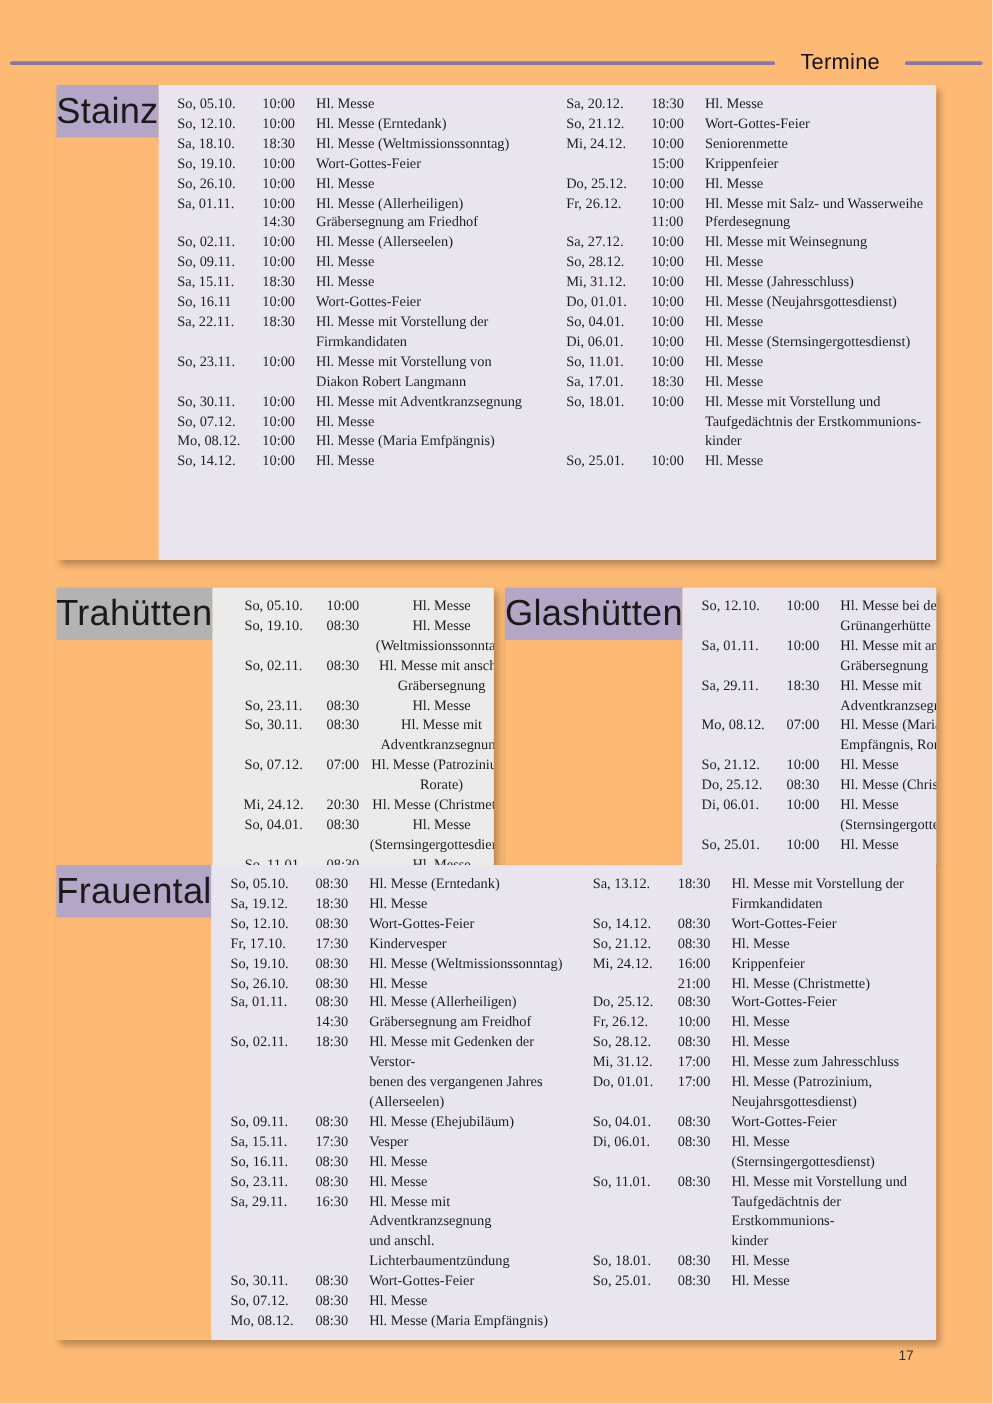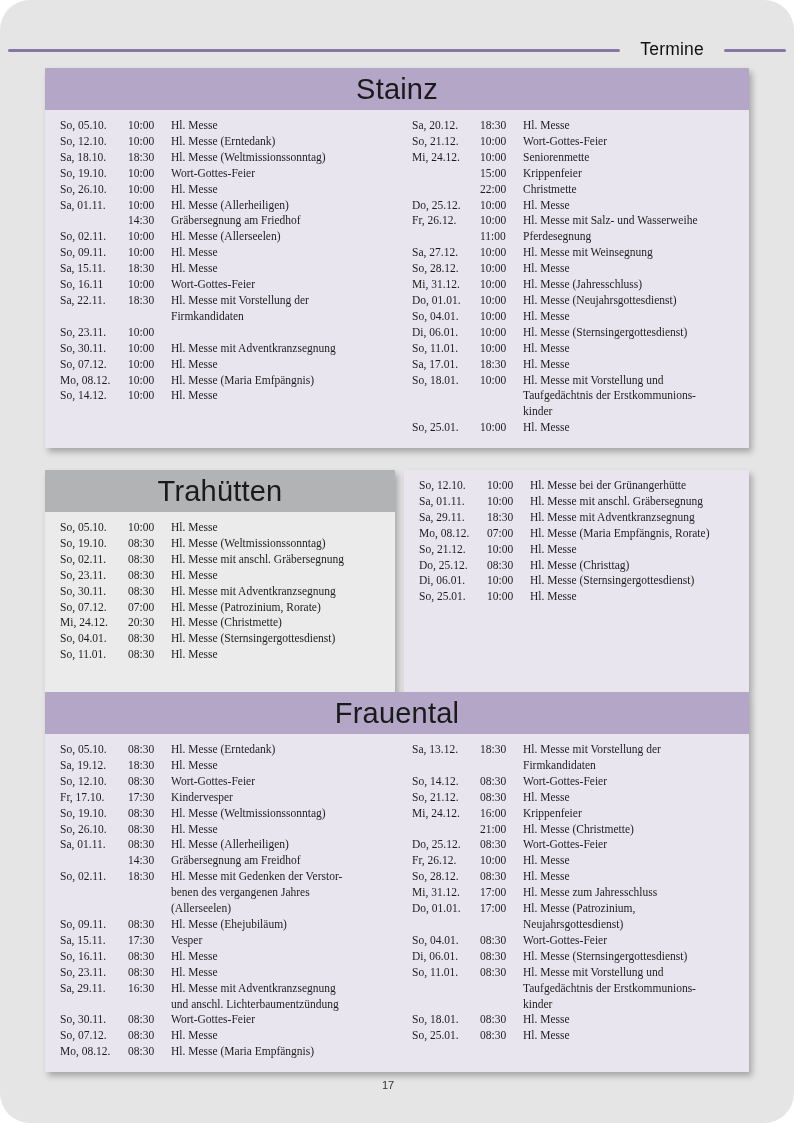--- a/index.html
+++ b/index.html
@@ -8,44 +8,43 @@
     --body-purple:#e9e5ee;
     --body-gray:#ebebec;
     --rule-purple:#8678a5;
     --text:#1d1d1f;
   }
   *{margin:0;padding:0;box-sizing:border-box;}
   html,body{background:#fff;}
   .page{
     position:relative;
     width:794px;height:1123px;
-    background:#e5e5e5;
+    background:#fdba74;
     font-family:"Liberation Sans", sans-serif;
     color:var(--text);
     overflow:hidden;
-    border-radius:30px;
   }
   
   .top-rule{
     position:absolute;top:40px;left:8px;right:8px;
     display:flex;align-items:center;gap:20px;
   }
   .top-rule .line-long{flex:1;height:3px;background:var(--rule-purple);border-radius:2px;}
   .top-rule .line-short{width:62px;height:3px;background:var(--rule-purple);border-radius:2px;}
   .top-rule .label{
     font-size:17.5px;color:#111;letter-spacing:.2px;
     transform:translateY(-1px);
   }
   .content{
     position:absolute;left:45px;top:0;width:704px;
   }
   .box{
     border-radius:1px;
     box-shadow:3px 4px 6px rgba(0,0,0,0.28);
-    display:flex;flex-direction:column;
+    display:flex;flex-direction:row;
     overflow:hidden;
   }
   .box-header{
     height:42px;flex:0 0 42px;
     display:flex;align-items:center;justify-content:center;
     font-size:29px;font-weight:500;color:#1a1a1a;
     letter-spacing:.2px;
   }
   .theme-purple .box-header{background:var(--accent-purple);}
   .theme-gray .box-header{background:var(--accent-gray);}
@@ -59,26 +58,26 @@
     display:grid;
     grid-template-columns:68px 43px 1fr;
     padding-left:15px;padding-right:6px;
     font-size:11.5px;line-height:15.9px;
   }
   .c-date,.c-time{white-space:nowrap;}
   .c-desc{white-space:pre-line;}
   
   .sec-stainz{margin-top:68px;height:380px;}
   .mid-row{margin-top:22px;display:flex;justify-content:space-between;}
-  .sec-trahuetten{width:350px;height:222px;}
+  .sec-trahuetten{width:350px;height:222px;text-align:center;}
   .sec-glashuetten{width:345px;height:222px;}
   .sec-frauental{height:380px;}
   .page-number{
     margin-top:7px;
-    text-align:center;padding-right:18px;
+    text-align:right;padding-right:18px;
     font-size:11px;color:#333;
   }
 </style>
 </head>
 <body>
 
 <div class="page">
 
   <div class="top-rule">
     <div class="line-long"></div>
@@ -149,20 +148,22 @@
             </div>
             <div class="row">
               <span class="c-date">Sa, 22.11.</span>
               <span class="c-time">18:30</span>
               <span class="c-desc">Hl. Messe mit Vorstellung der
 Firmkandidaten</span>
             </div>
             <div class="row">
               <span class="c-date">So, 23.11.</span>
               <span class="c-time">10:00</span>
+              <span class="c-desc">Hl. Messe mit Vorstellung von
+Diakon Robert Langmann</span>
             </div>
             <div class="row">
               <span class="c-date">So, 30.11.</span>
               <span class="c-time">10:00</span>
               <span class="c-desc">Hl. Messe mit Adventkranzsegnung</span>
             </div>
             <div class="row">
               <span class="c-date">So, 07.12.</span>
               <span class="c-time">10:00</span>
               <span class="c-desc">Hl. Messe</span>
@@ -191,25 +192,20 @@
             </div>
             <div class="row">
               <span class="c-date">Mi, 24.12.</span>
               <span class="c-time">10:00</span>
               <span class="c-desc">Seniorenmette</span>
             </div>
             <div class="row">
               <span class="c-date"></span>
               <span class="c-time">15:00</span>
               <span class="c-desc">Krippenfeier</span>
-            </div>
-            <div class="row">
-              <span class="c-date"></span>
-              <span class="c-time">22:00</span>
-              <span class="c-desc">Christmette</span>
             </div>
             <div class="row">
               <span class="c-date">Do, 25.12.</span>
               <span class="c-time">10:00</span>
               <span class="c-desc">Hl. Messe</span>
             </div>
             <div class="row">
               <span class="c-date">Fr, 26.12.</span>
               <span class="c-time">10:00</span>
               <span class="c-desc">Hl. Messe mit Salz- und Wasserweihe</span>
@@ -323,20 +319,21 @@
               <div class="row">
                 <span class="c-date">So, 11.01.</span>
                 <span class="c-time">08:30</span>
                 <span class="c-desc">Hl. Messe</span>
               </div>
             </div>
         </div>
       </section>
 
       <section class="box sec-glashuetten theme-purple">
+        <header class="box-header">Glashütten</header>
         <div class="box-body">
           <div class="single-col">
               <div class="row">
                 <span class="c-date">So, 12.10.</span>
                 <span class="c-time">10:00</span>
                 <span class="c-desc">Hl. Messe bei der Grünangerhütte</span>
               </div>
               <div class="row">
                 <span class="c-date">Sa, 01.11.</span>
                 <span class="c-time">10:00</span>

